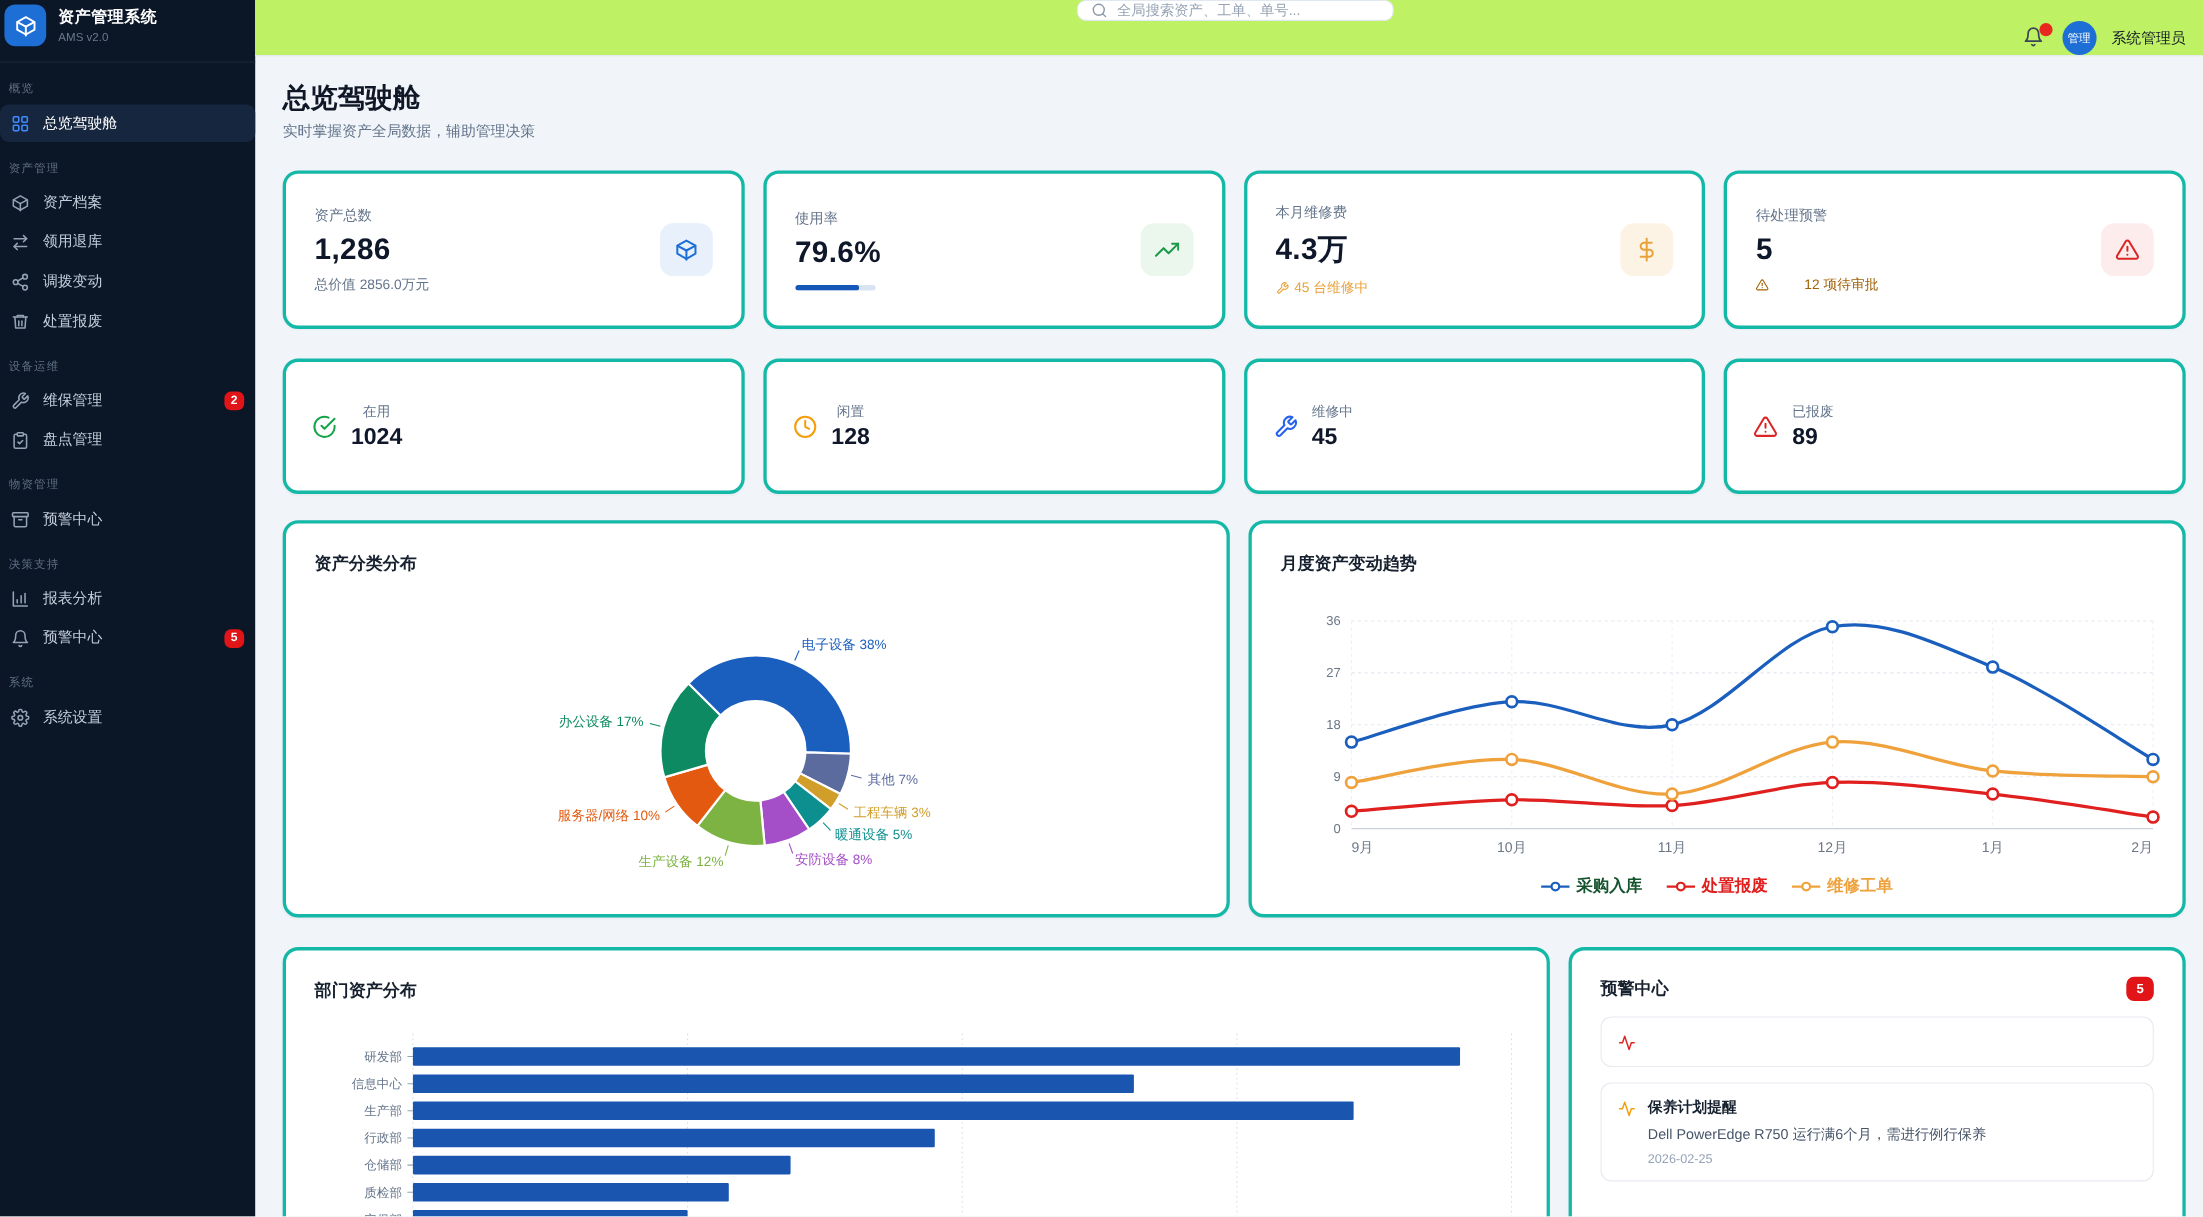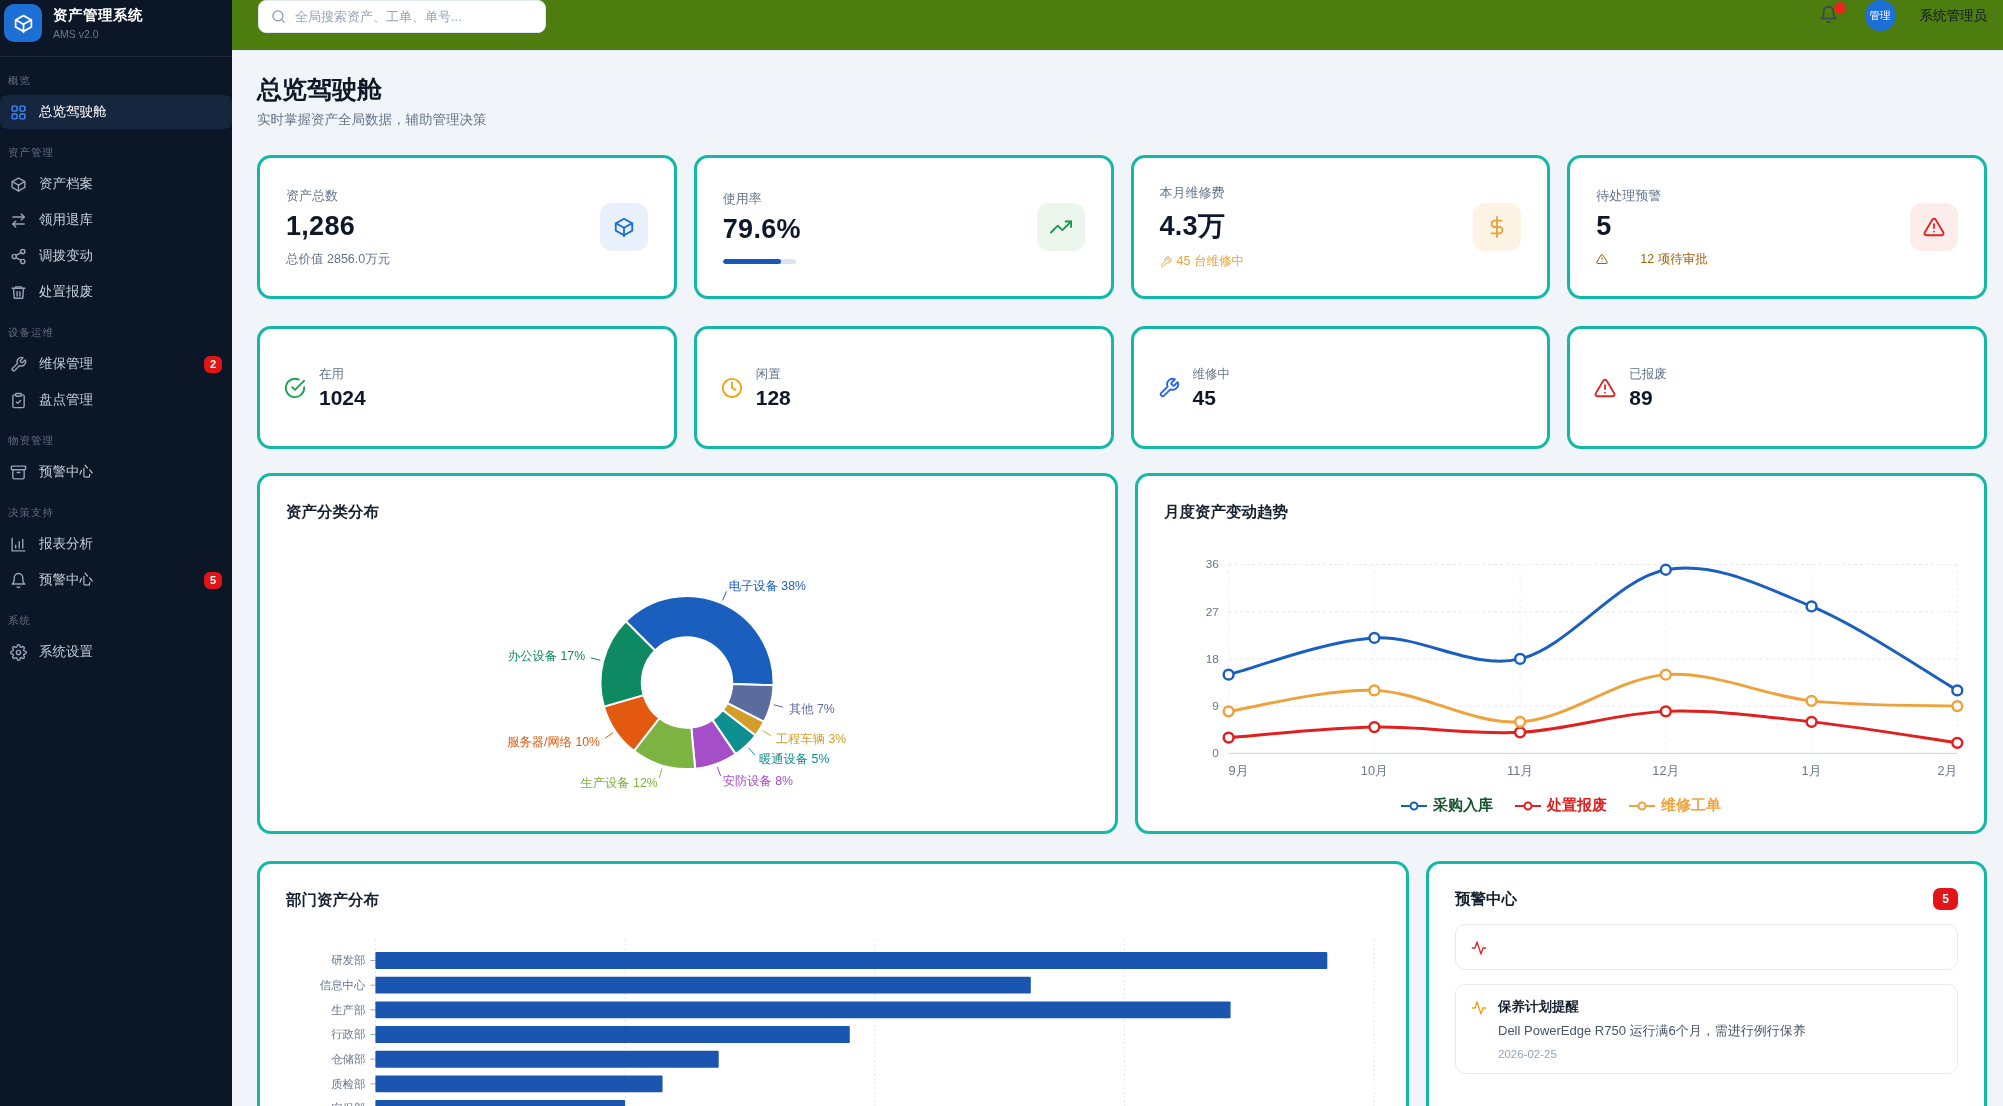--- a/index.html
+++ b/index.html
@@ -16,26 +16,26 @@
   .logo-ver { font-size:10.5px; color:#6B7A8E; margin-top:3px; }
   .sec-label { font-size:10.5px; color:#5F6F83; letter-spacing:1px; margin:17px 8px 7px 8px; }
   .side-item { display:flex; align-items:center; gap:12px; padding:8px 10px; border-radius:8px; font-size:13.5px; cursor:pointer; margin-bottom:2px; }
   .side-item svg { width:17px; height:17px; color:#93A2B4; flex:none; }
   .side-item.active { background:#17263F; color:#FFFFFF; }
   .side-item.active svg { color:#3E8BFF; }
   .side-badge { margin-left:auto; background:#E11417; color:#fff; font-size:11px; font-weight:bold; line-height:1; padding:3px 6px; border-radius:6px; }
 
   
   .main { flex:1; display:flex; flex-direction:column; min-width:0; }
-  .topbar { height:51px; background:#4d7c0f; border-bottom:1px solid #E5E9F0; display:flex; align-items:flex-start; padding:0 16px 0 26px; }
+  .topbar { height:51px; background:#bef264; border-bottom:1px solid #E5E9F0; display:flex; align-items:center; padding:0 16px 0 26px;flex-direction:column; }
   .search-box { display:flex; align-items:center; gap:9px; width:288px; height:33px; border:1px solid #E2E8F0; border-radius:8px; padding:0 12px; color:#8A97A8; background:#fff; }
   .search-box svg { width:15px; height:15px; flex:none; }
   .search-box input { border:none; outline:none; flex:1; font-size:13px; color:#334155; background:transparent; font-family:inherit; }
   .search-box input::placeholder { color:#97A3B4; }
-  .top-right { margin-left:auto; display:flex; align-items:center; gap:24px; }
+  .top-right { margin-left:auto; display:flex; align-items:center; gap:14px; }
   .bell-wrap { position:relative; width:22px; height:22px; color:#3A4656; cursor:pointer; }
   .bell-wrap svg { width:19px; height:19px; }
   .bell-dot { position:absolute; top:-3px; right:-5px; width:12px; height:12px; border-radius:50%; background:#E8281E; }
   .avatar { width:31px; height:31px; border-radius:50%; background:#1D6FD6; color:#fff; font-size:10.5px; display:flex; align-items:center; justify-content:center; cursor:pointer; }
   .user-name { font-size:13.5px; color:#111827; }
 
   .content { flex:1; overflow:hidden; padding:22px 16px 0 25px; }
   .page-title { font-size:25px; font-weight:bold; color:#101726; line-height:32px; }
   .page-sub { font-size:13.5px; color:#64748B; margin-top:6px; }
 
@@ -53,21 +53,21 @@
   .sub-red { color:#a16207;gap:32px; }
   .icon-tile { width:48px; height:48px; border-radius:12px; display:flex; align-items:center; justify-content:center; flex:none; }
   .icon-tile svg { width:22px; height:22px; }
   .progress-track { width:73px; height:5px; border-radius:3px; background:#D9E4F3; margin-top:14px; overflow:hidden; }
   .progress-fill { height:100%; border-radius:3px; background:#1558B8; }
 
   
   .status-row { margin-top:27px; }
   .status-card { flex:1; height:123px; padding:24px; display:flex; align-items:center; gap:13px; }
   .status-card svg { width:22px; height:22px; flex:none; }
-  .status-label { font-size:12.5px; color:#64748B; }
+  .status-label { font-size:12.5px; color:#64748B;text-align:center; }
   .status-value { font-size:21px; font-weight:bold; color:#0F172A; margin-top:3px; }
 
   
   .charts-row { margin-top:24px; }
   .chart-card { position:relative; height:361px; }
   .donut-card { width:861px; min-width:861px; }
   .line-card { flex:1; }
   .chart-title { position:absolute; top:26px; left:26px; font-size:15.5px; font-weight:bold; color:#16202E; z-index:2; }
   .chart-card svg.plot { position:absolute; inset:0; width:100%; height:100%; }
   .line-legend { position:absolute; left:0; right:0; bottom:16px; display:flex; justify-content:center; gap:22px; z-index:2; }

